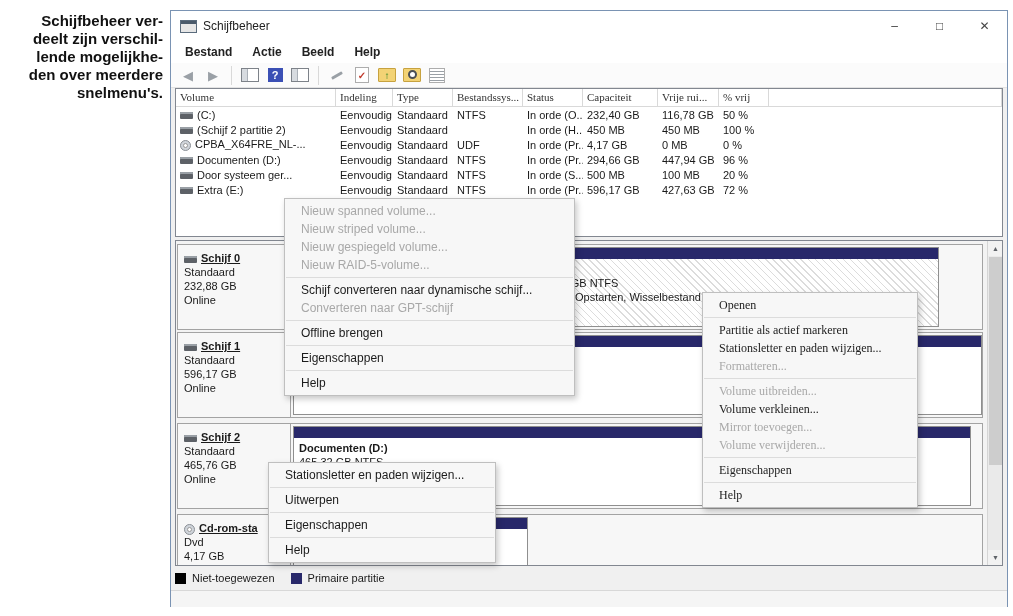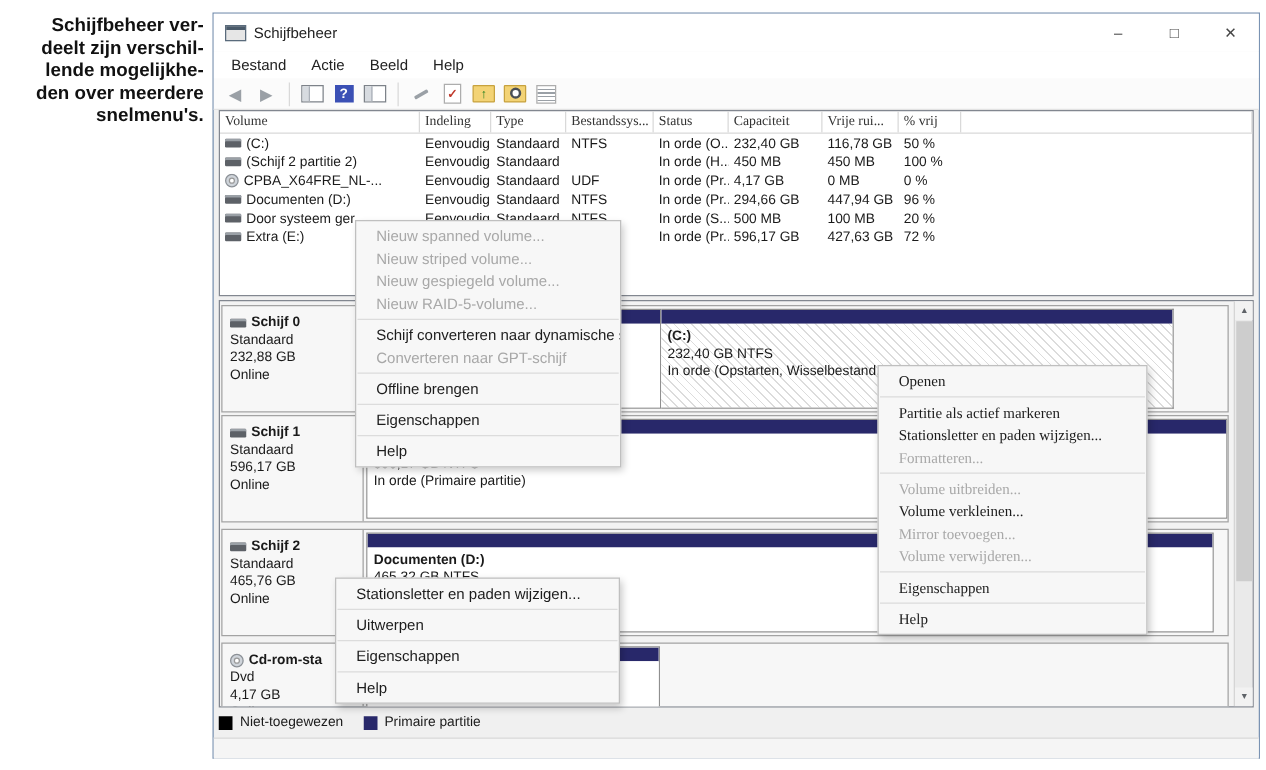--- a/index.html
+++ b/index.html
@@ -12,21 +12,21 @@
   .win{position:absolute;left:170px;top:10px;width:836px;height:595px;background:#f0f0f0;
        border:1px solid #7a93b3;}
   .titlebar{position:absolute;left:0;top:0;width:100%;height:30px;background:#fff;
             display:flex;align-items:center;padding-left:9px;box-sizing:border-box;}
   .title{font-size:12px;margin-left:6px;color:#222;}
   .wcontrols{position:absolute;right:0;top:0;height:30px;display:flex;}
   .wc{width:45px;height:30px;display:flex;align-items:center;justify-content:center;
       font-size:12px;color:#444;}
   .menubar{position:absolute;left:0;top:30px;width:100%;height:22px;background:#fff;
            display:flex;align-items:center;padding-left:4px;box-sizing:border-box;font-size:12px;}
-  .mbi{padding:0 10px;color:#222;}
+  .mbi{padding:0 10px;color:#222;font-weight:bold;}
   .toolbar{position:absolute;left:0;top:52px;width:100%;height:25px;background:#fbfbfb;
            border-bottom:1px solid #e3e3e3;display:flex;align-items:center;gap:5px;
            padding-left:7px;box-sizing:border-box;}
   .tbi{height:21px;min-width:20px;display:flex;align-items:center;justify-content:center;}
   .tsep{width:1px;height:19px;background:#d9d9d9;margin:0 3px;}
   .tb-arrow{font-size:13px;color:#9aa0a6;}
   .ic-win{width:16px;height:12px;border:1px solid #7d8289;background:#fff;position:relative;}
   .ic-win::before{content:'';position:absolute;left:0;top:0;bottom:0;width:5px;background:#d7dbe0;
                   border-right:1px solid #aab0b8;}
   .ic-help{width:15px;height:14px;background:#3b50b5;color:#fff;font-weight:bold;font-size:11px;
@@ -62,21 +62,21 @@
          vertical-align:middle;}
   .ic-cd::after{content:'';position:absolute;width:3px;height:3px;border-radius:50%;
                 background:#fff;border:1px solid #999;top:2px;left:2px;}
   
   .diskpane{position:absolute;left:4px;top:229px;width:828px;height:326px;background:#f3f3f3;
             border:1px solid #828790;box-sizing:border-box;overflow:hidden;font-size:11px;}
   .drow{position:absolute;left:1px;width:806px;height:86px;background:#f7f7f7;
         border:1px solid #a3a3a3;box-sizing:border-box;}
   .dinfo{position:absolute;left:0;top:0;bottom:0;width:113px;border-right:1px solid #a3a3a3;
          padding:6px 0 0 6px;box-sizing:border-box;line-height:14px;}
-  .dname{font-weight:bold;white-space:nowrap;}
+  .dname{font-weight:bold;white-space:nowrap;text-decoration:underline;}
   .dbar{position:absolute;top:2px;height:80px;display:flex;}
   .seg{border:1px solid #8f8f8f;box-sizing:border-box;background:#fff;position:relative;
        overflow:hidden;}
   .seg + .seg{border-left:none;}
   .strip{height:11px;background:#28286a;}
   .segbody{position:absolute;left:0;right:0;top:11px;bottom:0;background:#fff;
            padding:3px 0 0 5px;line-height:14px;white-space:nowrap;}
   .hatch .segbody{background:repeating-linear-gradient(45deg,#fff 0 4px,#dcdcdc 4px 5px);}
   .segname{font-weight:bold;}
   
@@ -94,21 +94,21 @@
   .lsq.navy{background:#28286a;margin-left:10px;}
   .statusbar{position:absolute;left:0;top:579px;width:100%;height:16px;background:#f5f5f5;
              border-top:1px solid #d8d8d8;}
   
   .cmenu{position:absolute;background:#f7f7f7;border:1px solid #bfbfbf;padding:3px 0;
          box-shadow:2px 3px 6px rgba(0,0,0,.22);font-size:12px;z-index:50;box-sizing:border-box;}
   .mi{height:18px;line-height:18px;padding-left:16px;color:#1c1c1c;white-space:nowrap;
       overflow:hidden;}
   .mi.dis{color:#a8a8a8;}
   .msep{border-top:1px solid #dcdcdc;margin:3px 1px;height:0;}
-  .menu1{left:284px;top:176px;width:213px;}
+  .menu1{left:284px;top:198px;width:291px;}
   .menu2{left:702px;top:292px;width:216px;font-family:Liberation Serif, serif;}
   .menu3{left:268px;top:462px;width:228px;}
 </style>
 </head>
 <body>
 
 <div class="page">
 
   <div class="caption">Schijfbeheer ver-
 deelt zijn verschil-

